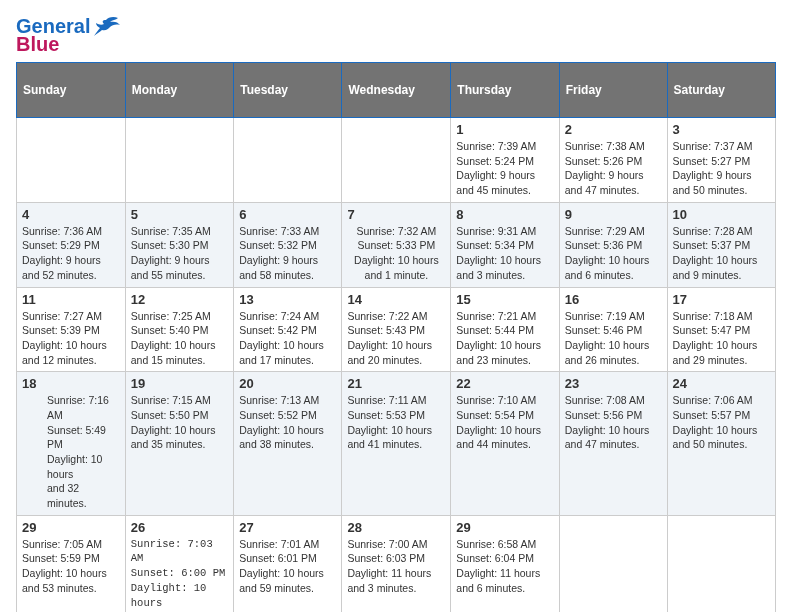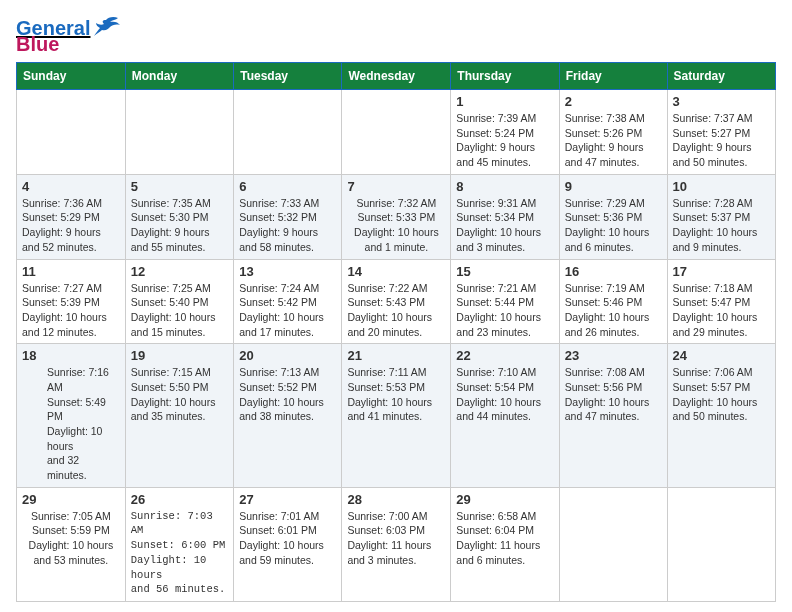--- a/index.html
+++ b/index.html
@@ -32,24 +32,24 @@
     .calendar-subtitle {
       font-size: 16px;
       color: #333;
     }
     table {
       width: 100%;
       border-collapse: collapse;
       font-size: 11px;
     }
     thead tr th {
-      background-color: #15803d;
+      background-color: #737373;
       color: #fff;
       text-align: left;
-      padding: 6px 6px;
+      padding: 20px 6px;
       font-size: 12px;
       font-weight: bold;
       border: 1px solid #1a6abf;
       margin-top: 9px;
     }
     tbody tr td {
       border: 1px solid #ccc;
       vertical-align: top;
       padding: 4px 5px;
       width: 110px;
@@ -76,21 +76,21 @@
     .empty-cell {
       background-color: #f9f9f9;
     }
   </style>
 </head>
 <body>
 
 <div class="header">
   <div class="logo">
     <div style="display:flex;flex-direction:column;align-items:flex-start;line-height:1;">
-      <div style="display:flex;align-items:flex-end;gap:2px;text-decoration:underline;">
+      <div style="display:flex;align-items:flex-start;gap:2px;">
         <span style="font-size:20px;font-weight:900;color:#1a6abf;">General</span>
         <svg width="28" height="22" viewBox="0 0 28 22">
           <path d="M14 4 C16 1, 22 0, 26 2 C24 4, 20 4, 18 6 C22 5, 26 6, 28 9 C24 8, 20 9, 18 11 C16 13, 14 15, 10 14 C8 16, 4 18, 2 20 C4 17, 6 14, 8 12 C6 11, 4 9, 4 7 C7 9, 10 9, 12 8 C10 6, 10 4, 14 4Z" fill="#1a6abf"></path>
         </svg>
       </div>
       <span style="font-size:20px;font-weight:900;color:#be185d;margin-top:-4px;">Blue</span>
     </div>
   </div>
   <div class="title-block">
     <div class="calendar-title"></div>
@@ -287,21 +287,21 @@
           <div class="day-number">24</div>
           <div class="day-info" style="white-space: pre-line;">Sunrise: 7:06 AM
 Sunset: 5:57 PM
 Daylight: 10 hours
 and 50 minutes.</div>
         </td>
       </tr>
       <tr>
         <td>
           <div class="day-number">29</div>
-          <div class="day-info" style="white-space: pre-line; text-align: center;">Sunrise: 7:05 AM
+          <div class="day-info" style="white-space: pre-line;">Sunrise: 7:05 AM
 Sunset: 5:59 PM
 Daylight: 10 hours
 and 53 minutes.</div>
         </td>
         <td>
           <div class="day-number">26</div>
           <div class="day-info" style="white-space: pre-line; font-family: Liberation Mono, monospace;">Sunrise: 7:03 AM
 Sunset: 6:00 PM
 Daylight: 10 hours
 and 56 minutes.</div>

